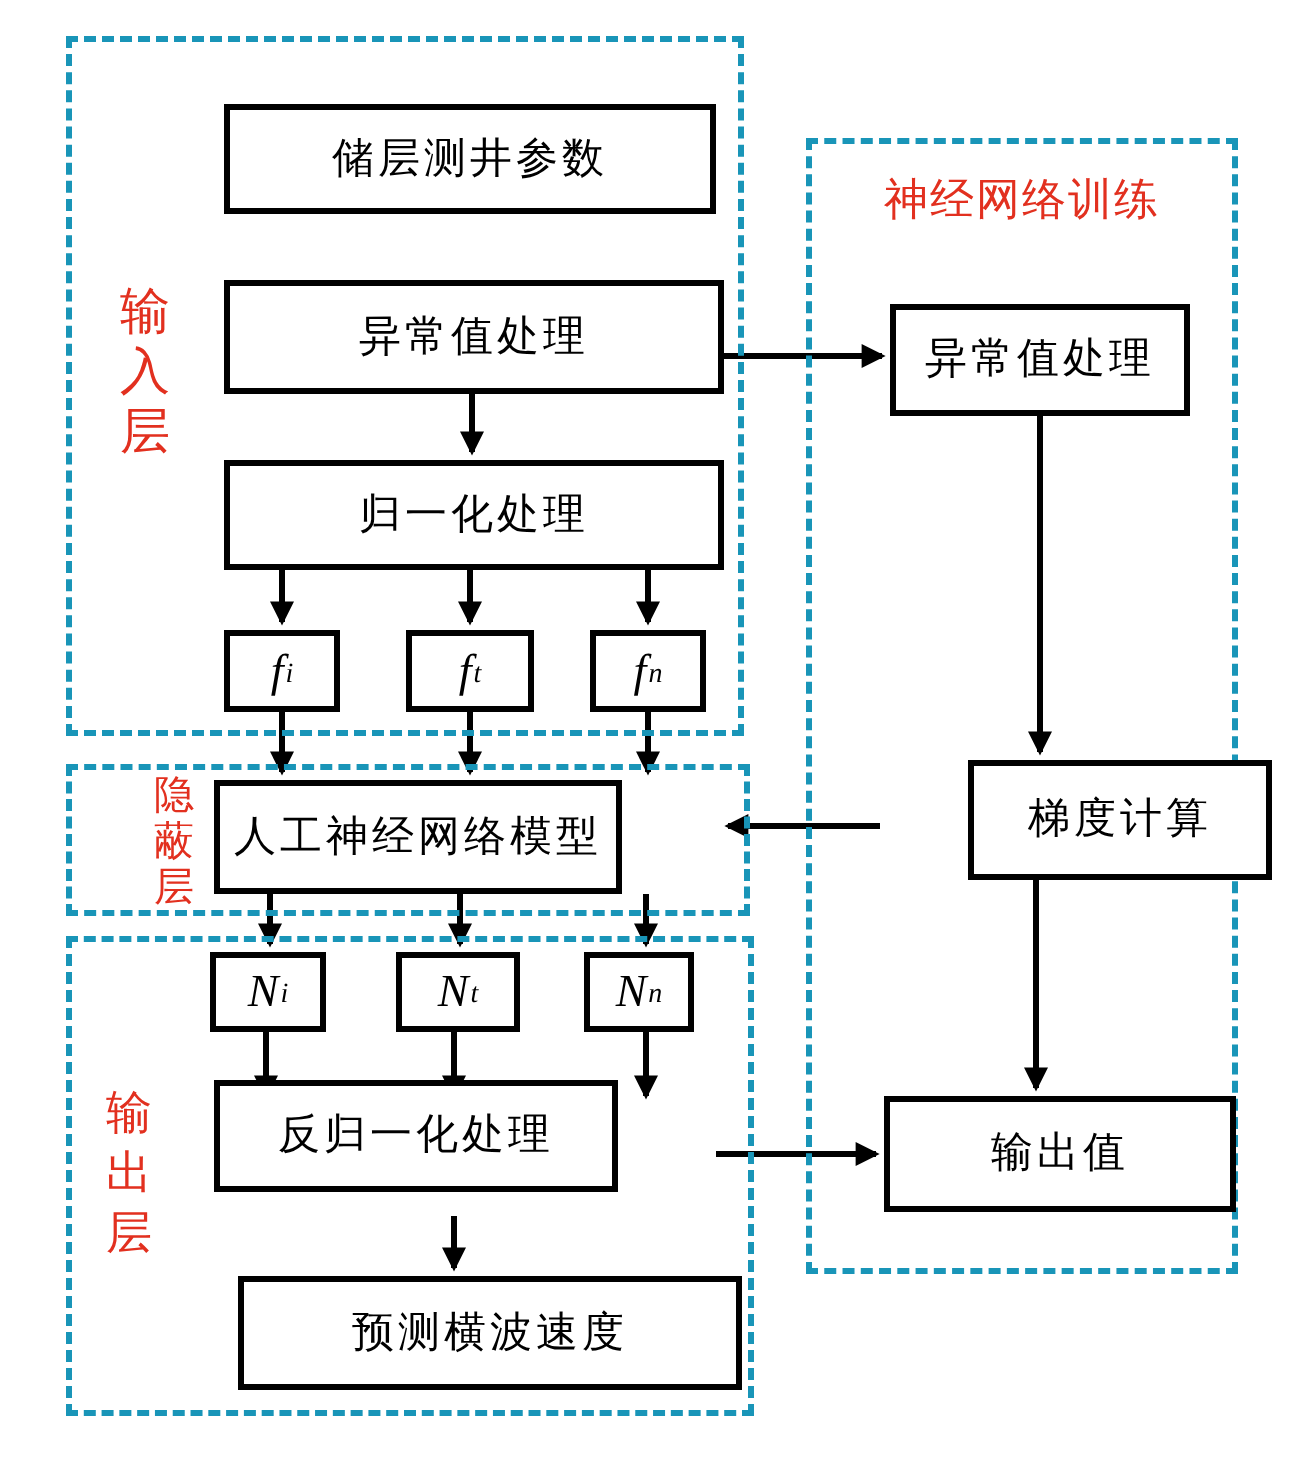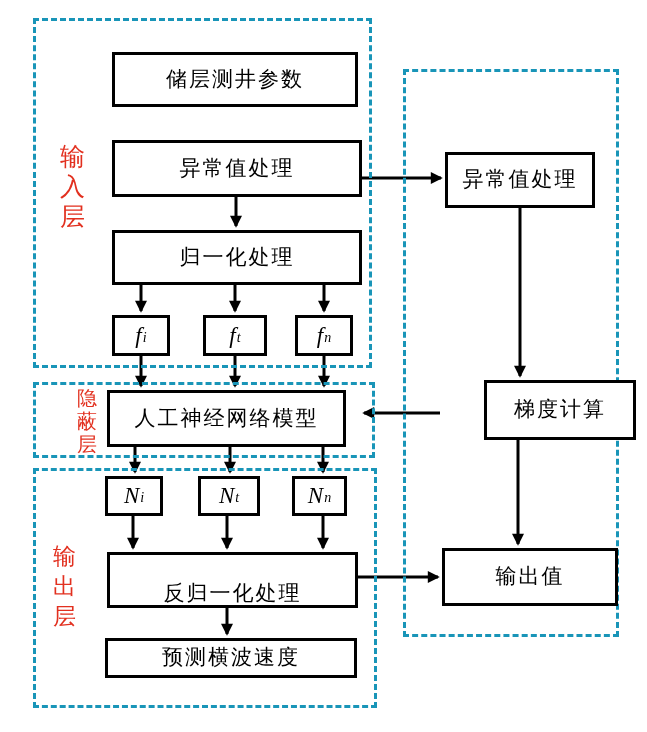--- a/index.html
+++ b/index.html
@@ -61,20 +61,21 @@
   </svg>
 
   <div class="group" style="left:33px;top:18px;width:339px;height:350px;"></div>
   <div class="group" style="left:33px;top:382px;width:342px;height:76px;"></div>
   <div class="group" style="left:33px;top:468px;width:344px;height:240px;"></div>
   <div class="group" style="left:403px;top:69px;width:216px;height:568px;"></div>
 
   <div class="redlabel vlabel" style="left:60px;top:142px;font-size:25px;line-height:30px;">输入层</div>
   <div class="redlabel vlabel" style="left:55px;top:387px;font-size:20px;line-height:23px;margin-left:22px;">隐蔽层</div>
   <div class="redlabel vlabel" style="left:53px;top:542px;font-size:23px;line-height:30px;">输出层</div>
+  <div class="redlabel hlabel" style="left:403px;top:85px;width:216px;font-size:22px;letter-spacing:1px;">神经网络训练</div>
 
   <div class="node" style="left:112px;top:52px;width:246px;height:55px;">
     <span>储层测井参数</span>
   </div>
   <div class="node" style="left:112px;top:140px;width:250px;height:57px;">
     <span>异常值处理</span>
   </div>
   <div class="node" style="left:112px;top:230px;width:250px;height:55px;text-align:center;">
     <span>归一化处理</span>
   </div>
@@ -85,41 +86,41 @@
   </div>
   <div class="node math" style="left:203px;top:315px;width:64px;height:41px;">
     <span>f</span>
       <sub>t</sub>
   </div>
   <div class="node math" style="left:295px;top:315px;width:58px;height:41px;">
     <span>f</span>
       <sub>n</sub>
   </div>
 
-  <div class="node" style="left:107px;top:390px;width:239px;height:57px;">
+  <div class="node" style="left:107px;top:390px;width:204px;height:57px;">
     <span>人工神经网络模型</span>
   </div>
 
   <div class="node math" style="left:105px;top:476px;width:58px;height:40px;">
     <span>N</span>
       <sub>i</sub>
   </div>
   <div class="node math" style="left:198px;top:476px;width:62px;height:40px;">
     <span>N</span>
       <sub>t</sub>
   </div>
   <div class="node math" style="left:292px;top:476px;width:55px;height:40px;">
     <span>N</span>
       <sub>n</sub>
   </div>
 
-  <div class="node" style="left:107px;top:552px;width:251px;height:56px;align-items:flex-end;">
+  <div class="node" style="left:107px;top:540px;width:202px;height:56px;">
     <span>反归一化处理</span>
   </div>
-  <div class="node" style="left:105px;top:638px;width:252px;height:40px;">
+  <div class="node" style="left:119px;top:638px;width:252px;height:57px;">
     <span>预测横波速度</span>
   </div>
 
   <div class="node" style="left:445px;top:152px;width:150px;height:56px;">
     <span>异常值处理</span>
   </div>
   <div class="node" style="left:440px;top:380px;width:152px;height:60px;margin-left:44px;">
     <span>梯度计算</span>
   </div>
   <div class="node" style="left:442px;top:548px;width:176px;height:58px;">

